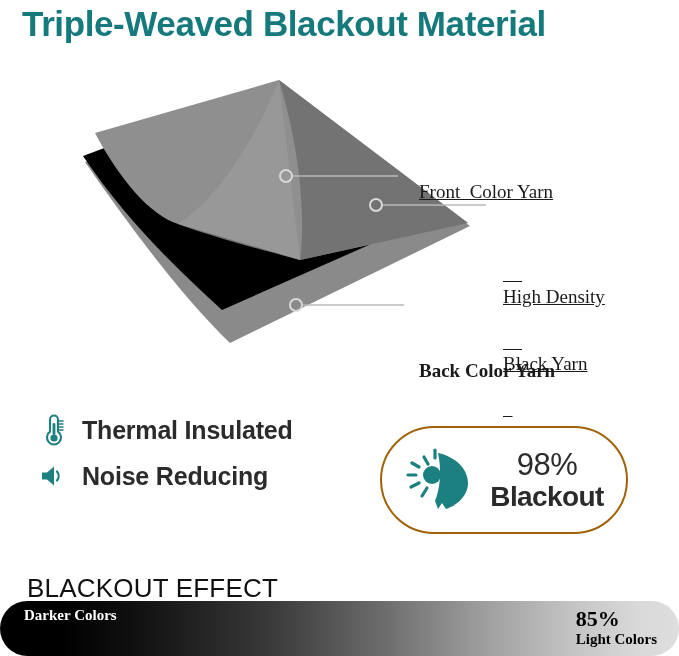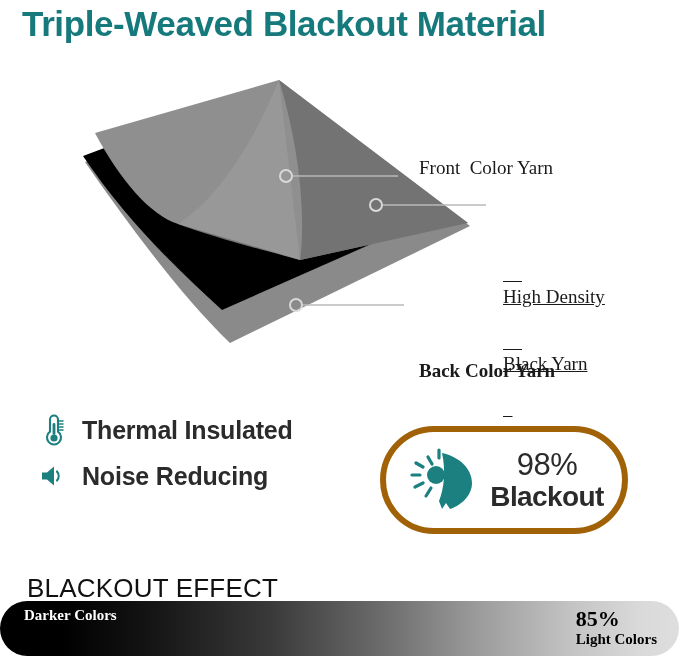--- a/index.html
+++ b/index.html
@@ -42,21 +42,21 @@
   .diagram svg { display: block; }
 
   .lbl {
     position: absolute;
     font-family: "Liberation Serif", serif;
     font-size: 19px;
     color: #1a1a1a;
     line-height: 1.18;
     white-space: pre;
   }
-  .lbl-front { left: 419px; top: 97px; }
+  .lbl-front { left: 419px; top: 121px; text-decoration: underline; }
   .lbl-high  { left: 503px; top: 181px; text-decoration: underline; }
   .lbl-back  { left: 419px; top: 300px; font-weight: bold; }
 
   
   .features {
     position: absolute;
     left: 36px;
     top: 408px;
     width: 330px;
     font-weight: bold;
@@ -85,21 +85,21 @@
     letter-spacing: -0.2px;
   }
 
   
   .badge {
     position: absolute;
     left: 380px;
     top: 426px;
     width: 248px;
     height: 108px;
-    border: 6px solid #a16207;
+    border: 2px solid #a16207;
     border-radius: 54px;
     background: #ffffff;
     display: flex;
     align-items: center;
     box-sizing: border-box;
   }
   .badge-ico {
     width: 78px;
     height: 78px;
     flex: 0 0 78px;

